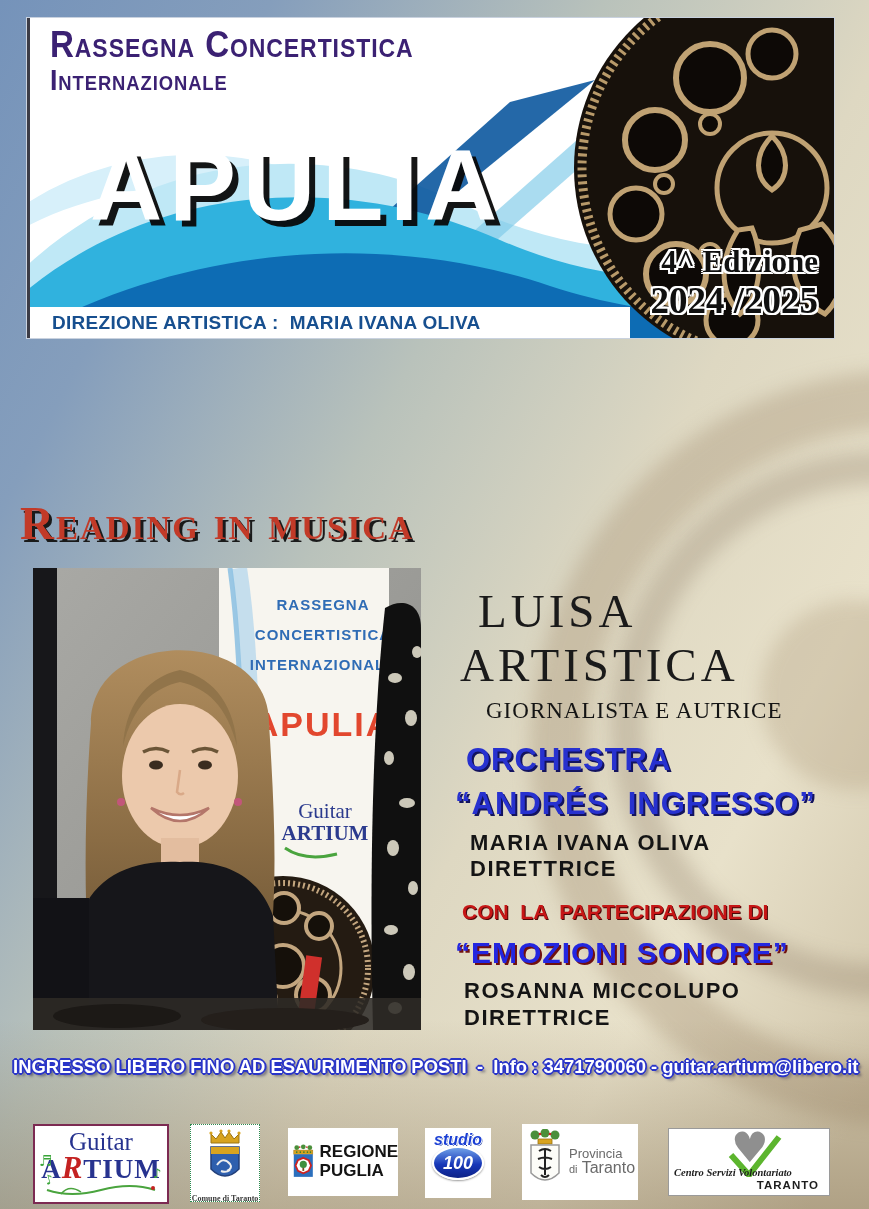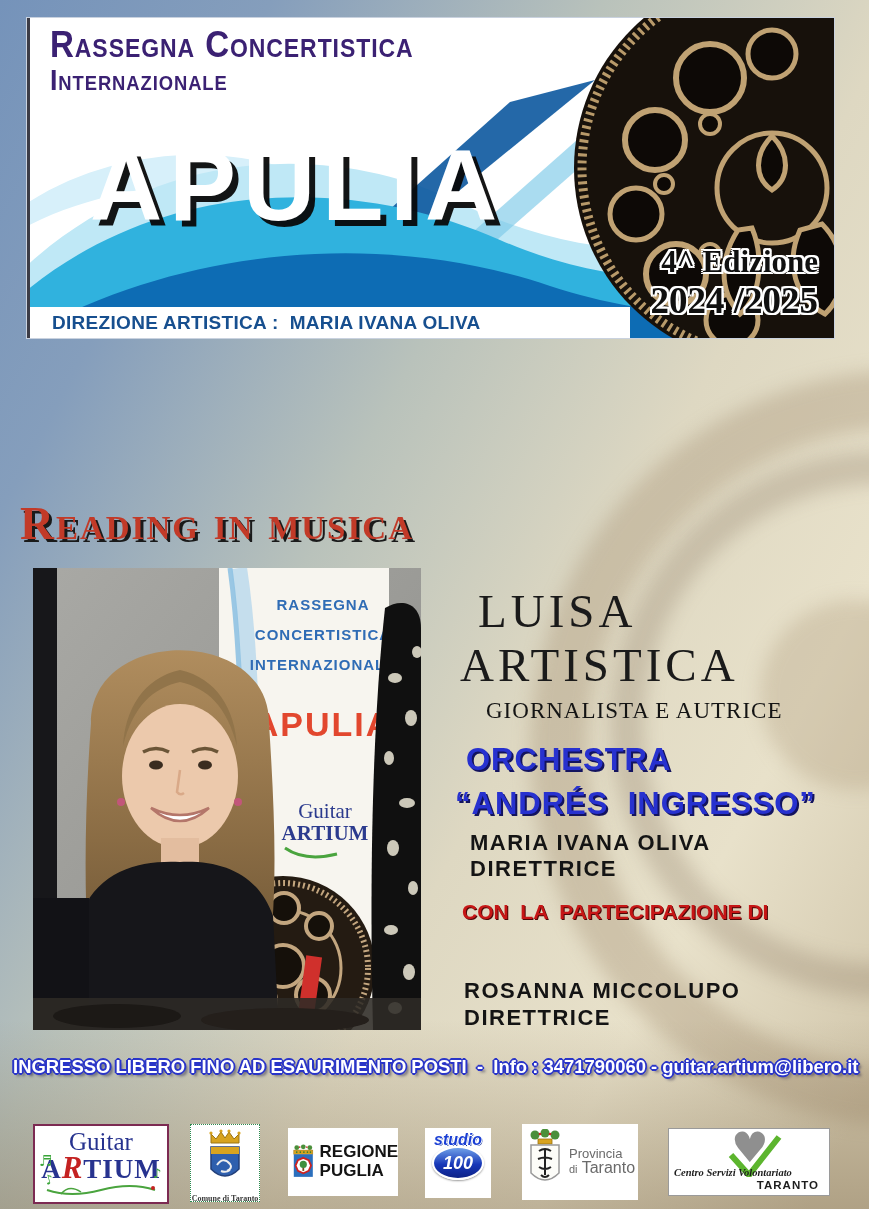--- a/index.html
+++ b/index.html
@@ -222,20 +222,21 @@
 
   <div class="abs rcol">
     <div class="abs name n1">LUISA</div>
     <div class="abs name n2">ARTISTICA</div>
     <div class="abs role">GIORNALISTA E AUTRICE</div>
     <div class="abs orch o1">ORCHESTRA</div>
     <div class="abs orch o2 pre">“ANDRÉS  INGRESSO”</div>
     <div class="abs dirline d1">MARIA IVANA OLIVA</div>
     <div class="abs dirline d2">DIRETTRICE</div>
     <div class="abs partic pre">CON  LA  PARTECIPAZIONE DI</div>
+    <div class="abs ensemble">“EMOZIONI SONORE”</div>
     <div class="abs dirline d3">ROSANNA MICCOLUPO</div>
     <div class="abs dirline d4">DIRETTRICE</div>
   </div>
 
   <div class="abs info pre">INGRESSO LIBERO FINO AD ESAURIMENTO POSTI  -  Info : 3471790060 - guitar.artium@libero.it</div>
 
   <div class="abs card guitar">
     <span class="gnote" style="left:4px;top:26px;font-size:15px;">♬</span>
     <span class="gnote" style="left:10px;top:46px;font-size:13px;transform:rotate(-15deg);">♪</span>
     <span class="gnote" style="right:6px;top:40px;font-size:13px;">♪</span>

